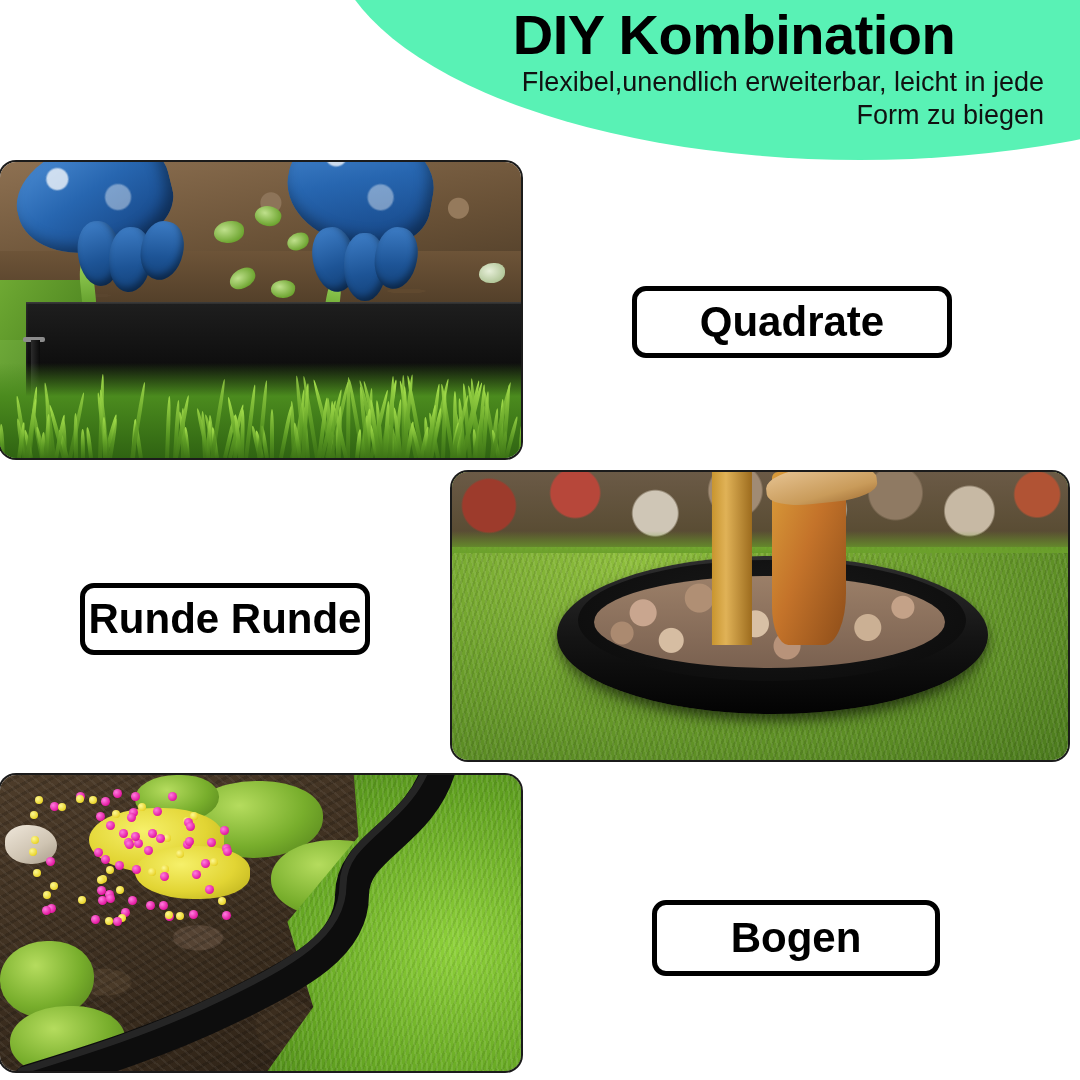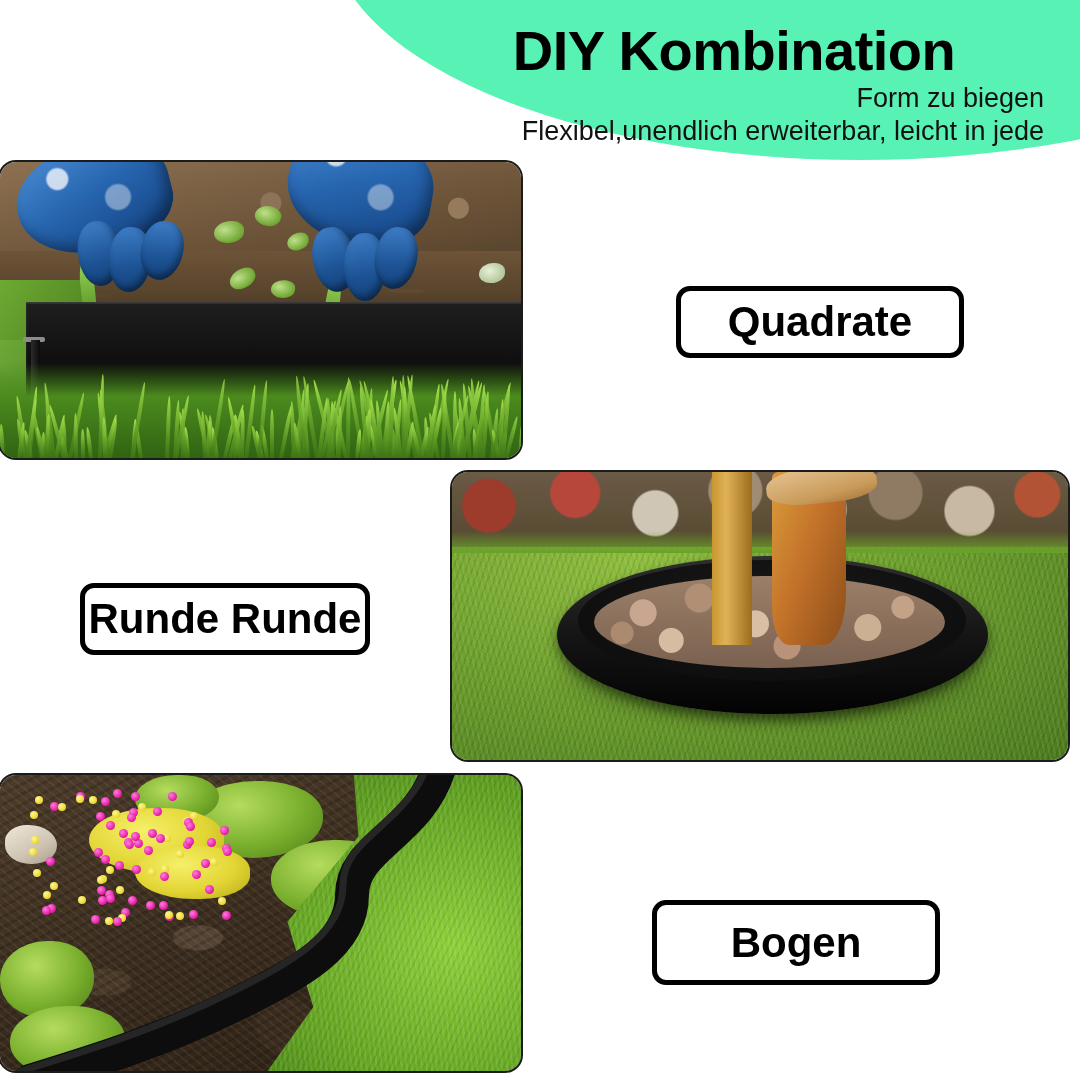--- a/index.html
+++ b/index.html
@@ -27,21 +27,20 @@
     border-radius: 50% / 50%;
     z-index: 0;
   }
   .header-text {
     position: absolute;
     right: 36px;
     top: 4px;
     width: 620px;
     text-align: right;
     z-index: 3;
-    margin-top: 16px;
   }
   .header-title {
     font-family: "Liberation Sans", sans-serif;
     font-weight: bold;
     font-size: 56px;
     line-height: 62px;
     color: #000000;
     letter-spacing: -0.5px;
     white-space: nowrap;
     text-align: center;
@@ -290,35 +289,35 @@
     display: flex;
     align-items: center;
     justify-content: center;
     font-family: "Liberation Sans", sans-serif;
     font-weight: bold;
     font-size: 42px;
     color: #000000;
     z-index: 4;
     box-sizing: border-box;
   }
-  #label-quadrate { left: 676px; top: 286px; width: 288px; height: 72px; }
+  #label-quadrate { left: 632px; top: 286px; width: 320px; height: 72px; }
   #label-runde    { left: 80px;  top: 583px; width: 290px; height: 72px; }
-  #label-bogen    { left: 652px; top: 900px; width: 288px; height: 85px; }
+  #label-bogen    { left: 652px; top: 900px; width: 288px; height: 76px; }
 </style>
 </head>
 <body>
 
 <div id="page">
 
   <div class="header-blob"></div>
 
   <div class="header-text">
     <div class="header-title">DIY Kombination</div>
+    <div class="header-sub">Flexibel,unendlich erweiterbar, leicht in jede</div>
     <div class="header-sub">Form zu biegen</div>
-    <div class="header-sub">Flexibel,unendlich erweiterbar, leicht in jede</div>
   </div>
 
   <div class="panel" id="panel-square">
     <div class="panel-inner">
       <div class="p1-sky"></div>
       <div class="p1-soil"></div>
 
       <div class="p1-leftgrass"></div>
 
       <div class="p1-leafbig" style="left:41%;top:20%;"></div>

